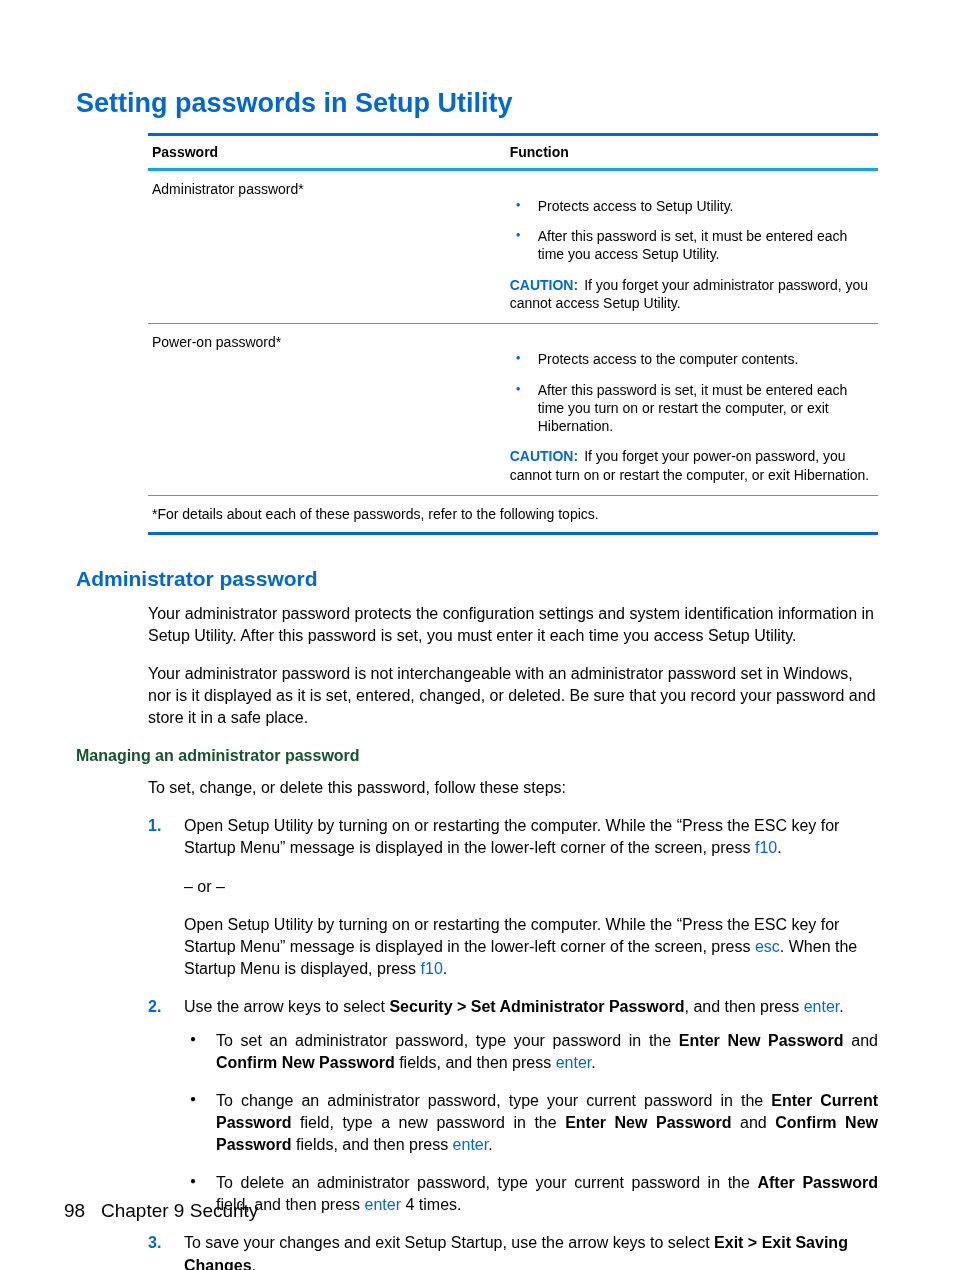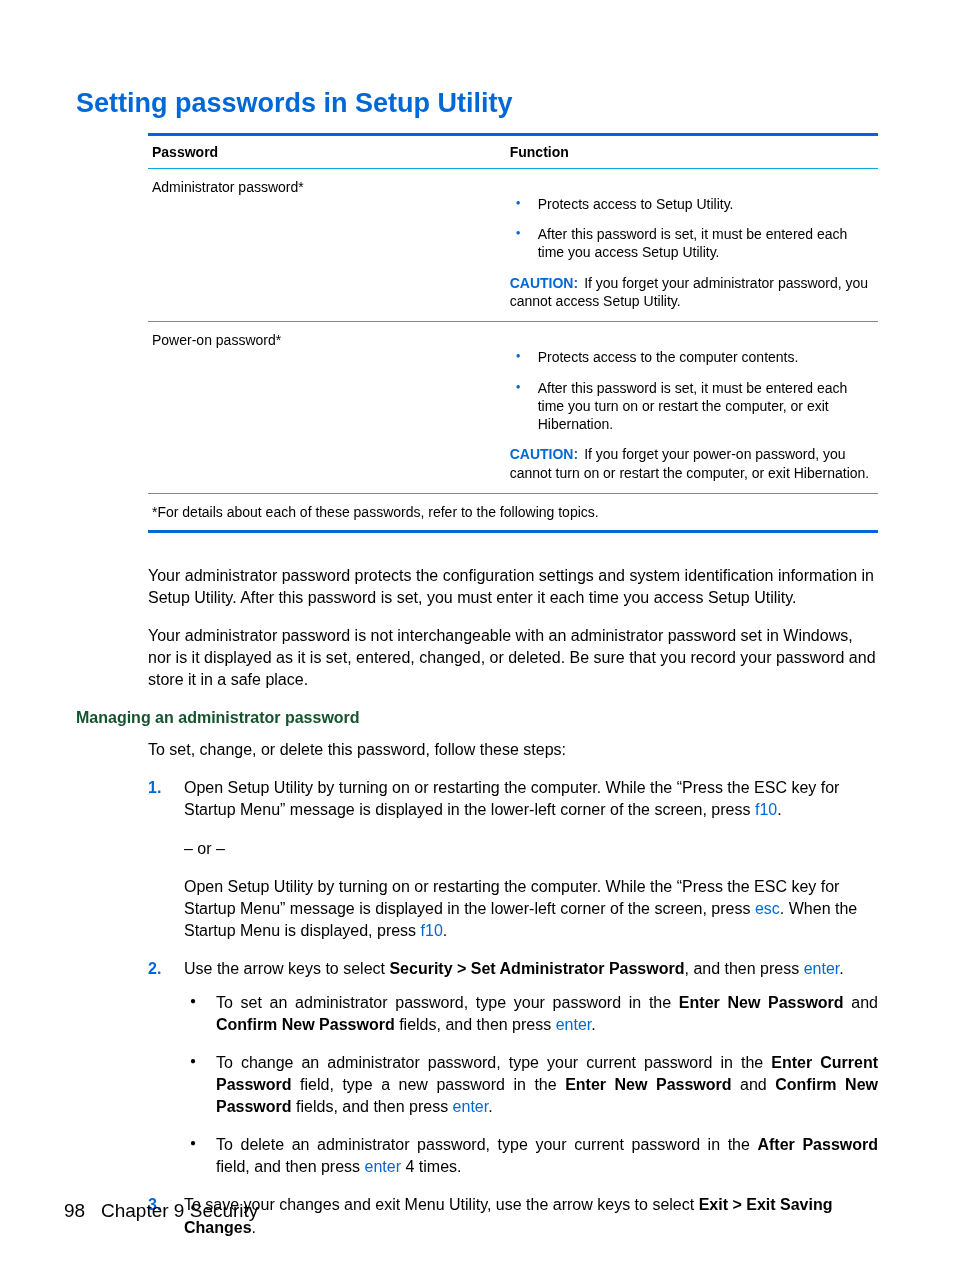--- a/index.html
+++ b/index.html
@@ -38,21 +38,21 @@
     margin-left: 72px;
     margin-bottom: 32px;
   }
   table.pwtable {
     width: 100%;
     border-collapse: collapse;
     font-size: 14px;
   }
   table.pwtable thead tr {
     border-top: 3px solid #0068d6;
-    border-bottom: 1px solid #0ea5e9;
+    border-bottom: 3px solid #0ea5e9;
   }
   table.pwtable th {
     text-align: left;
     font-weight: bold;
     padding: 8px 4px 8px 4px;
   }
   table.pwtable td {
     padding: 10px 4px 10px 4px;
     vertical-align: top;
   }
@@ -193,20 +193,21 @@
             </div>
           </td>
         </tr>
         <tr class="tfoot-row">
           <td colspan="2">*For details about each of these passwords, refer to the following topics.</td>
         </tr>
       </tbody>
     </table>
   </div>
 
+  <h2 class="section">Administrator password</h2>
 
   <div class="bodytext">
     <p class="btxt">Your administrator password protects the configuration settings and system identification information in Setup Utility. After this password is set, you must enter it each time you access Setup Utility.</p>
     <p class="btxt">Your administrator password is not interchangeable with an administrator password set in Windows, nor is it displayed as it is set, entered, changed, or deleted. Be sure that you record your password and store it in a safe place.</p>
   </div>
 
   <h3 class="section">Managing an administrator password</h3>
 
   <div class="bodytext">
     <p class="btxt">To set, change, or delete this password, follow these steps:</p>
@@ -225,21 +226,21 @@
           </li>
           <li>
             <span>To change an administrator password, type your current password in the </span><b>Enter Current Password</b><span> field, type a new password in the </span><b>Enter New Password</b><span> and </span><b>Confirm New Password</b><span> fields, and then press </span><span class="kw">enter</span><span>.</span>
           </li>
           <li>
             <span>To delete an administrator password, type your current password in the </span><b>After Password</b><span> field, and then press </span><span class="kw">enter</span><span> 4 times.</span>
           </li>
         </ul>
       </li>
       <li>
-        <span>To save your changes and exit Menu Utility, use the arrow keys to select </span><b>Exit &gt; Exit Saving Changes</b><span>.</span>
+        <span>To save your changes and exit Setup Startup, use the arrow keys to select </span><b>Exit &gt; Exit Saving Changes</b><span>.</span>
       </li>
     </ol>
   </div>
 
 </div>
 
 <div class="footer">
   <span>98</span>&nbsp;&nbsp;&nbsp;<span>Chapter 9   Security</span>
 </div>
 

